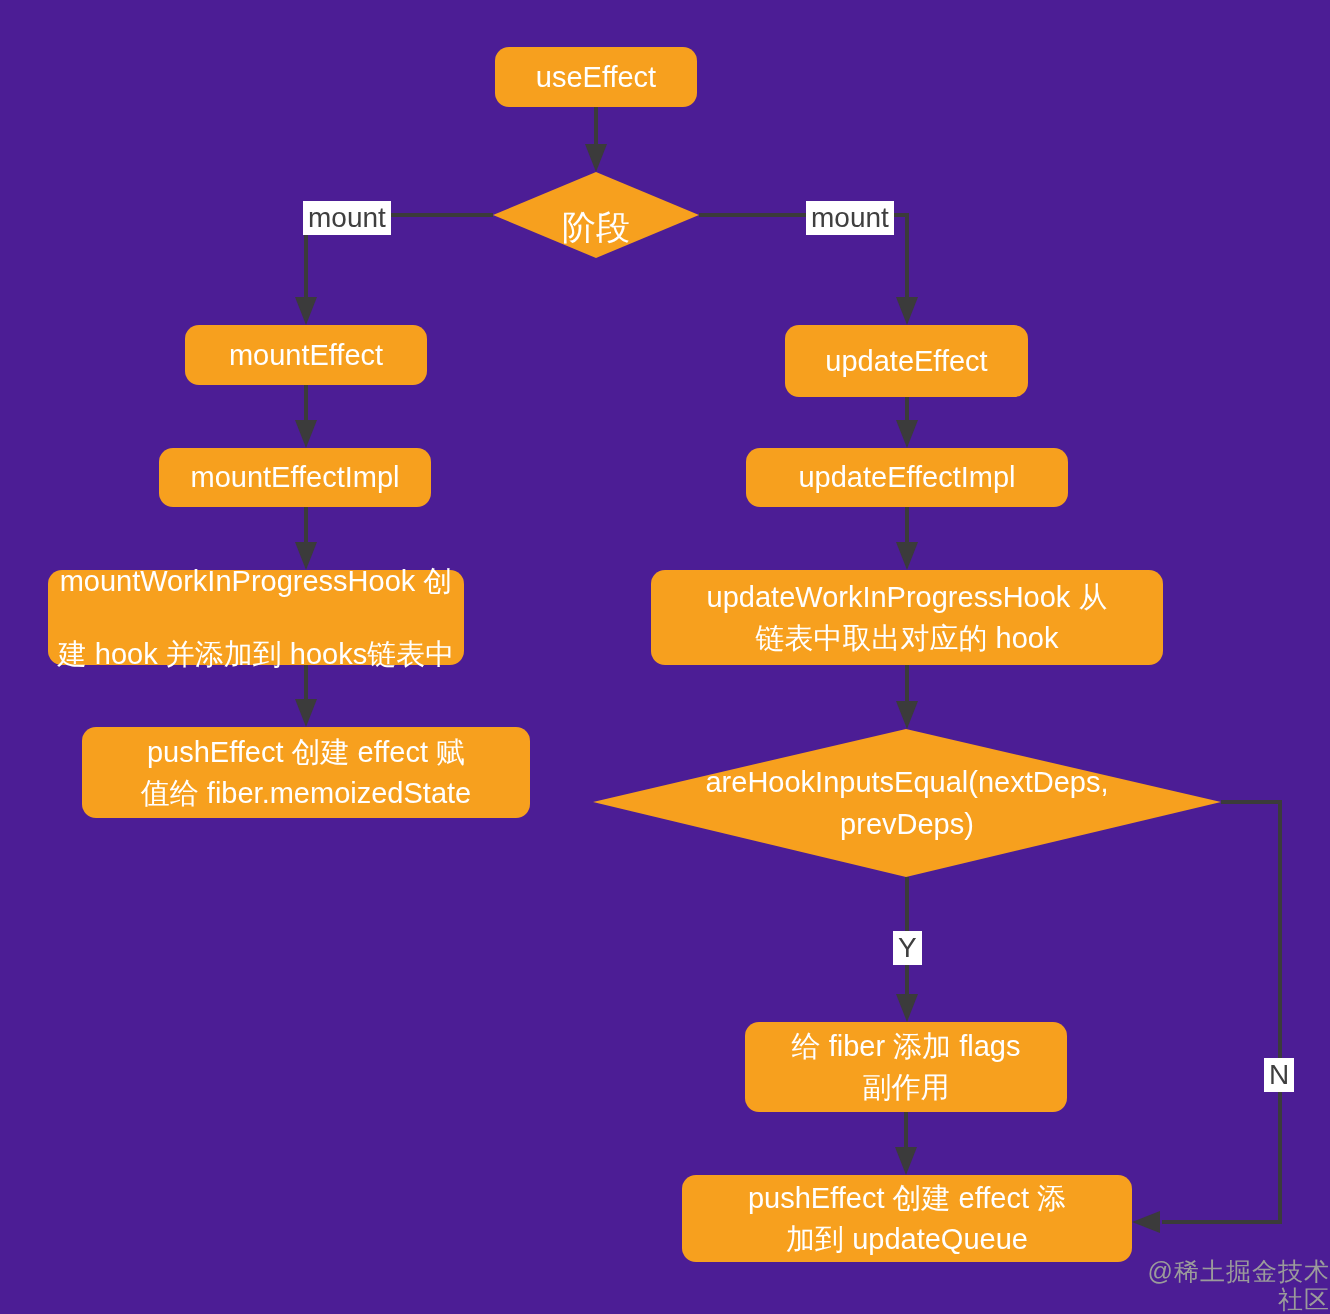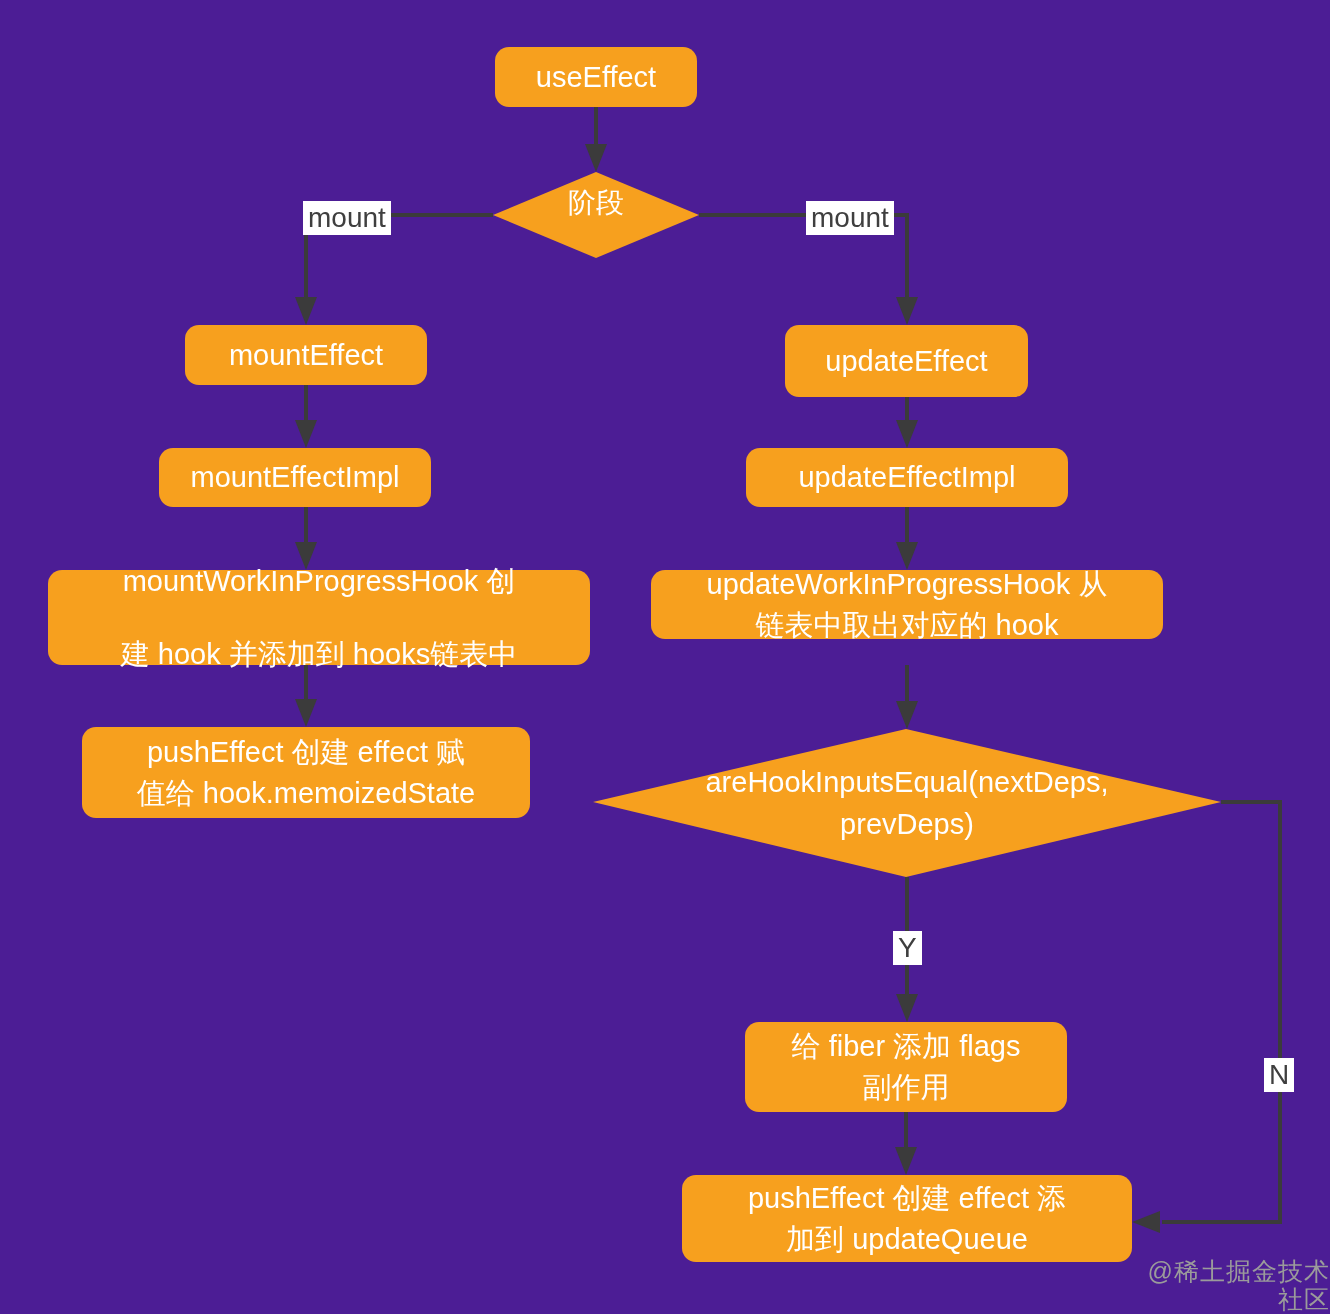--- a/index.html
+++ b/index.html
@@ -101,53 +101,53 @@
 
     <polygon class="diamond" points="493,215 596,172 699,215 596,258"></polygon>
 
     <polygon class="diamond" points="593,802 906,729 1221,802 906,877"></polygon>
   </svg>
 
   <div class="node" style="left:495px; top:47px; width:202px; height:60px;">
     <span>useEffect</span>
   </div>
 
-  <div class="diamond-label" style="left:493px; top:160px; width:206px; height:86px; font-size:28px;">
+  <div class="diamond-label" style="left:493px; top:184px; width:206px; height:86px; font-size:34px;">
     <span>阶段</span>
   </div>
 
   <div class="node" style="left:185px; top:325px; width:242px; height:60px;">
     <span>mountEffect</span>
   </div>
 
   <div class="node" style="left:785px; top:325px; width:243px; height:72px;">
     <span>updateEffect</span>
   </div>
 
   <div class="node" style="left:159px; top:448px; width:272px; height:59px;">
     <span>mountEffectImpl</span>
   </div>
 
   <div class="node" style="left:746px; top:448px; width:322px; height:59px;">
     <span>updateEffectImpl</span>
   </div>
 
-  <div class="node" style="left:48px; top:570px; width:542px; height:95px;gap:32px;">
+  <div class="node" style="left:48px; top:570px; width:416px; height:95px;gap:32px;">
     <span>mountWorkInProgressHook 创</span>
     <span>建 hook 并添加到 hooks链表中</span>
   </div>
 
-  <div class="node" style="left:651px; top:570px; width:512px; height:69px;">
+  <div class="node" style="left:651px; top:570px; width:512px; height:95px;">
     <span>updateWorkInProgressHook 从</span>
     <span>链表中取出对应的 hook</span>
   </div>
 
   <div class="node" style="left:82px; top:727px; width:448px; height:91px;">
     <span>pushEffect 创建 effect 赋</span>
-    <span>值给 hook.memoizedState</span>
+    <span>值给 fiber.memoizedState</span>
   </div>
 
   <div class="diamond-label" style="left:593px; top:729px; width:628px; height:148px;">
     <span>areHookInputsEqual(nextDeps,</span>
     <span>prevDeps)</span>
   </div>
 
   <div class="node" style="left:745px; top:1022px; width:322px; height:90px;">
     <span>给 fiber 添加 flags</span>
     <span>副作用</span>

